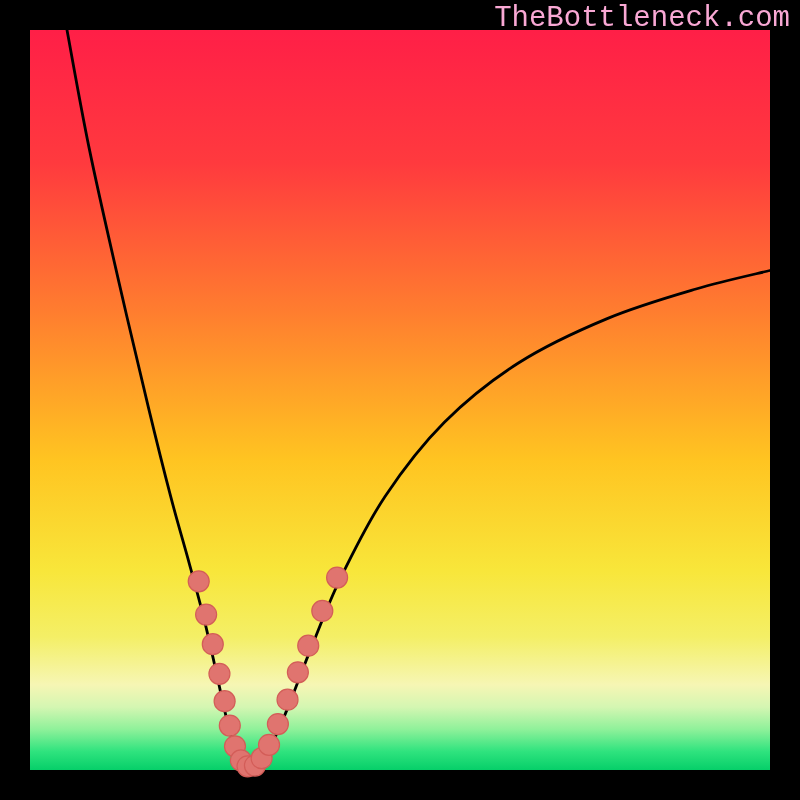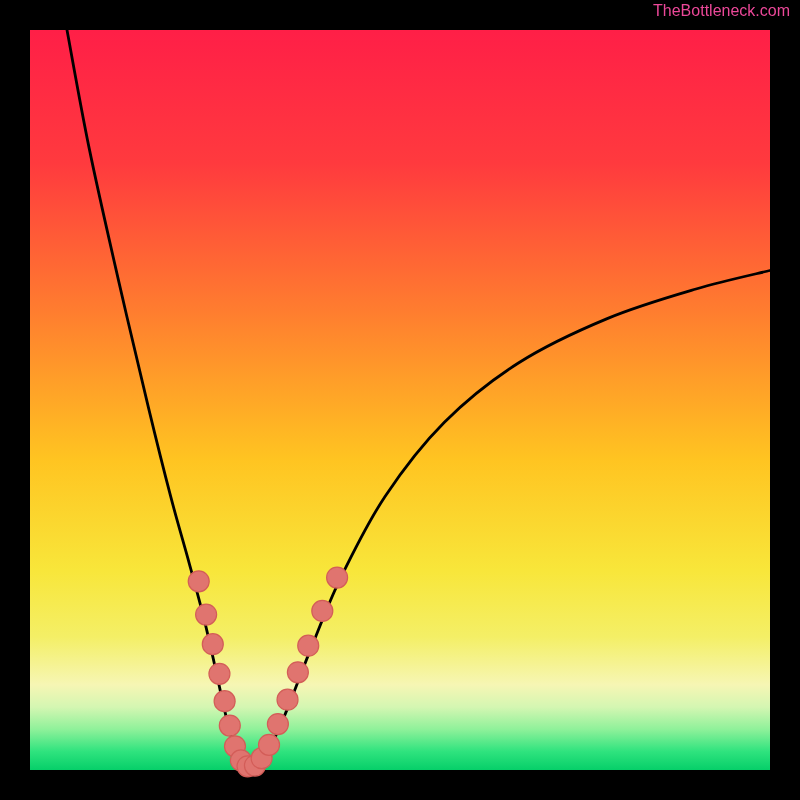--- a/index.html
+++ b/index.html
@@ -15,24 +15,24 @@
     width: 800px;
     height: 800px;
   }
   svg {
     display: block;
   }
   .attribution {
     position: absolute;
     top: 2px;
     right: 10px;
-    font-family: Liberation Sans, sans-serif;
-    font-size: 16px;
+    font-family: Liberation Mono, monospace;
+    font-size: 29px;
     font-weight: 400;
-    color: #ec4899;
+    color: #f9a8d4;
     letter-spacing: 0px;
   }
 </style>
 </head>
 <body>
 
 <div class="wrapper">
   <svg id="svg-root" width="800" height="800" viewBox="0 0 800 800">
     <defs>
       <linearGradient id="bg-grad" x1="0" y1="0" x2="0" y2="1">

